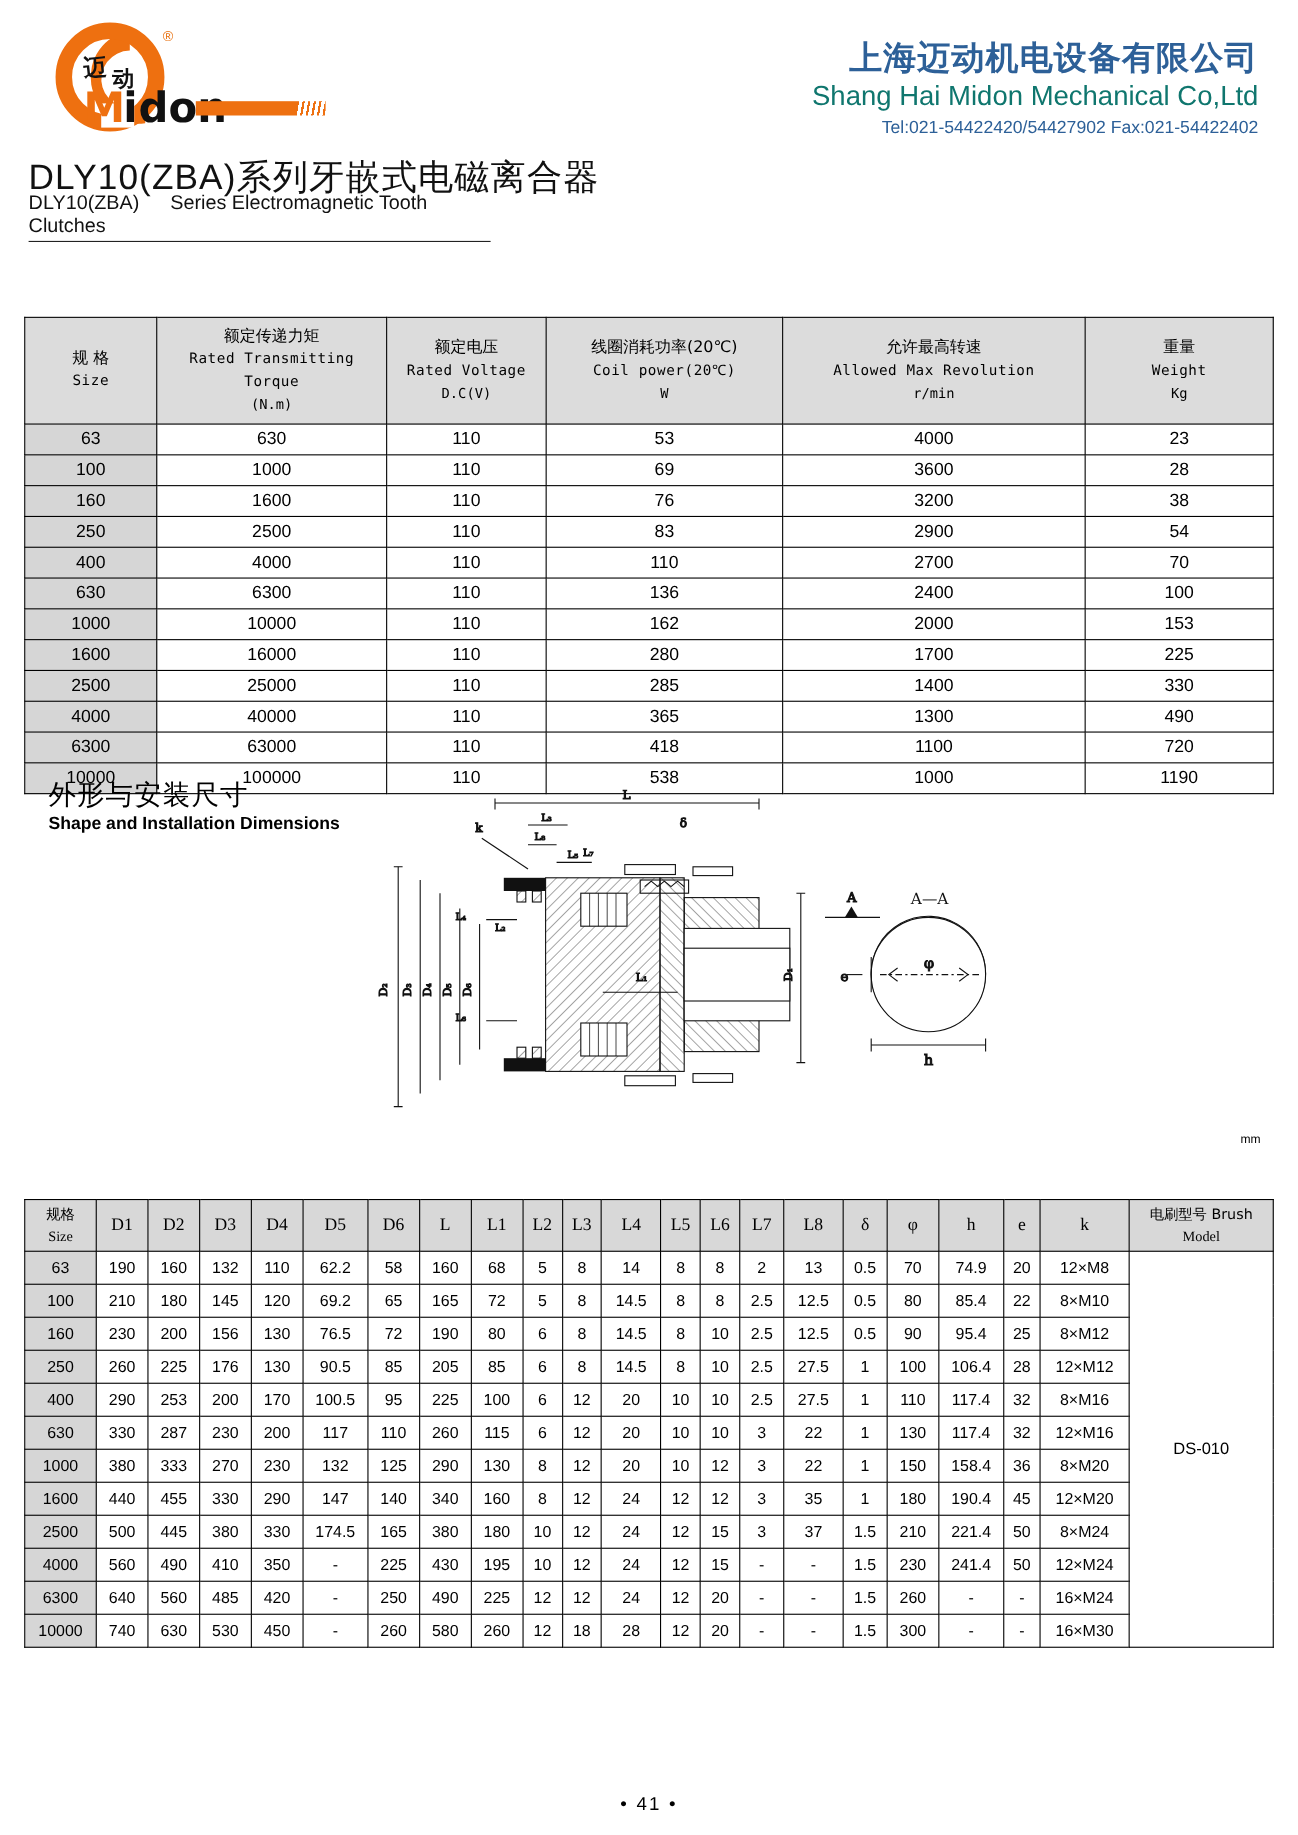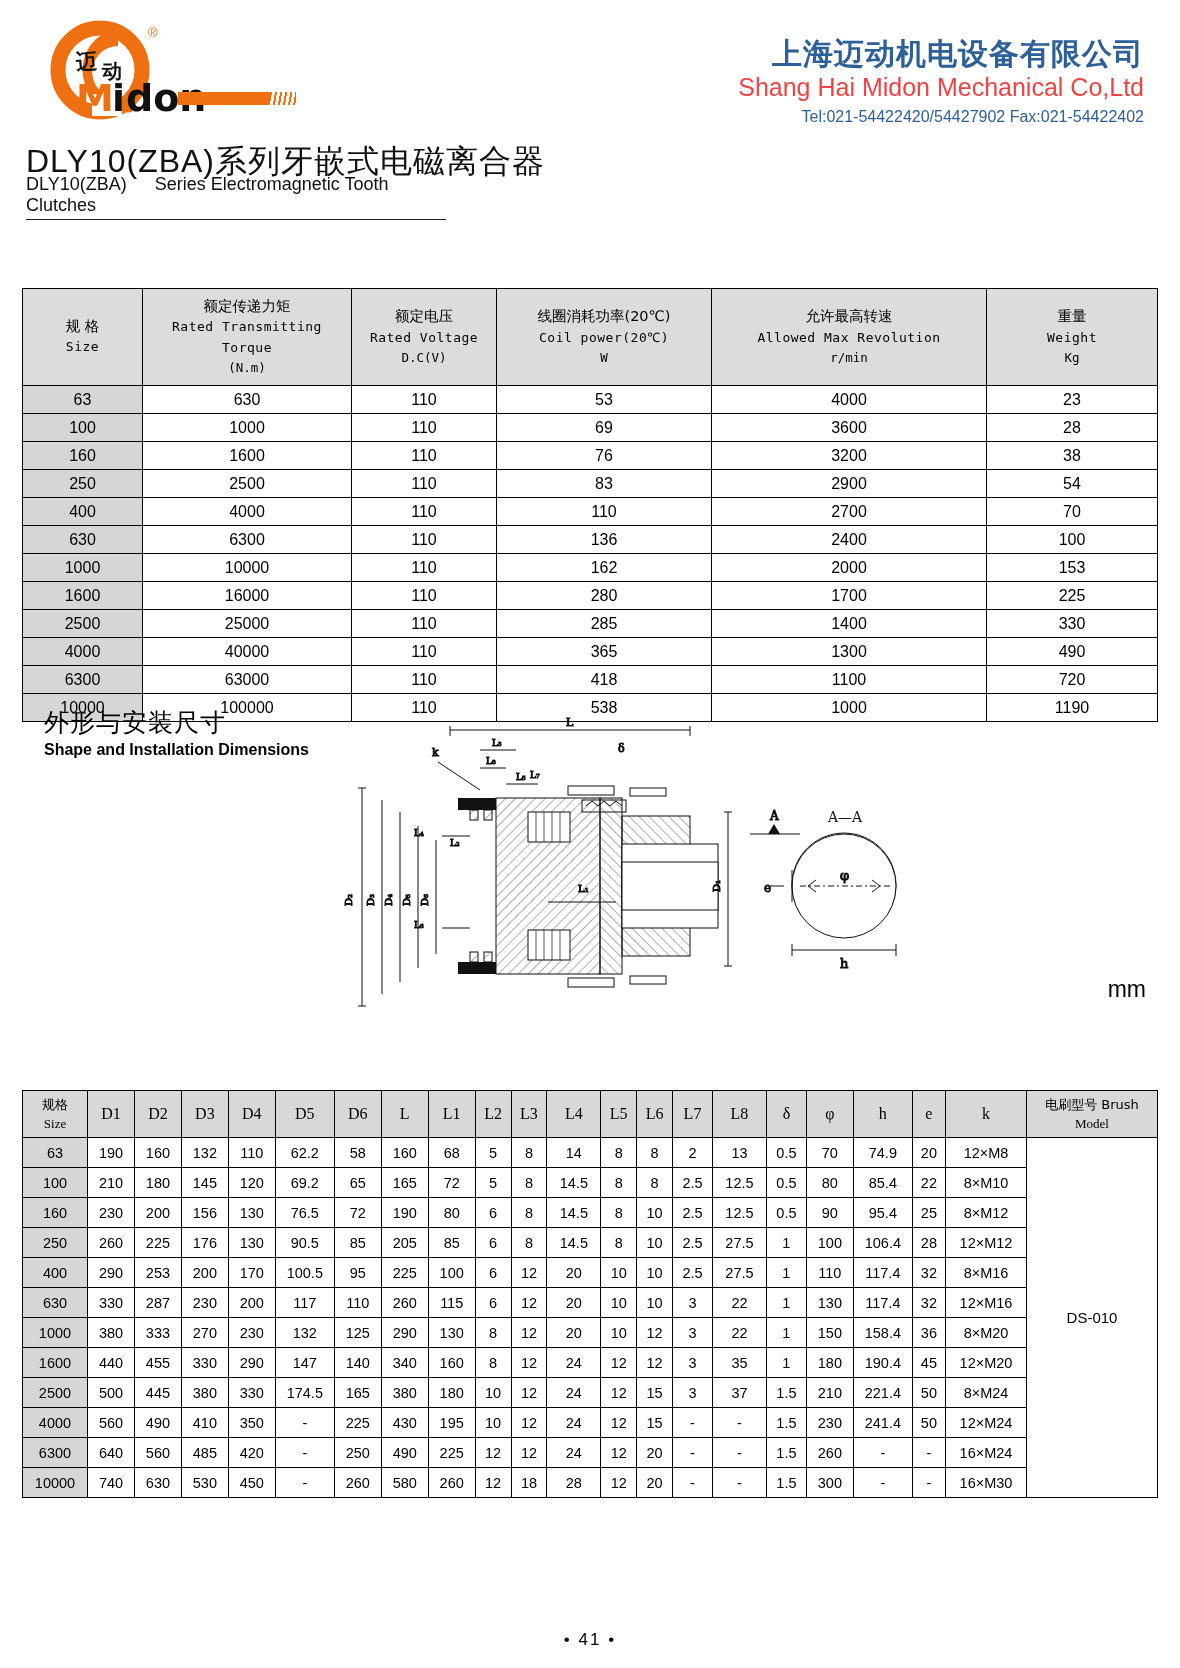--- a/index.html
+++ b/index.html
@@ -16,21 +16,21 @@
   
   .header{position:relative;height:140px;}
   .logo-wrap{position:absolute;left:40px;top:16px;width:300px;height:110px;}
   .logo-reg{position:absolute;left:108px;top:9px;font-size:13px;color:#e8700f;}
   .logo-bar{position:absolute;left:138px;top:76px;width:92px;height:13px;background:#ee7010;}
   .logo-bar2{position:absolute;left:230px;top:76px;width:26px;height:13px;
      background:repeating-linear-gradient(100deg,#ee7010 0 2px,#fff 2px 5px);}
 
   .company{position:absolute;right:36px;top:36px;text-align:right;}
   .company .cn{font-size:30px;color:#2d6098;letter-spacing:1px;font-weight:600;line-height:1.18;}
-  .company .en{font-size:25px;color:#ef4444;line-height:1.25;margin-top:1px;}
+  .company .en{font-size:25px;color:#0f766e;line-height:1.25;margin-top:1px;}
   .company .tel{font-size:16px;color:#2d6098;margin-top:4px;}
 
   
   .title-cn{position:absolute;left:26px;top:140px;font-size:32px;letter-spacing:1px;color:#111;}
   .title-en{position:absolute;left:26px;top:174px;font-size:18px;color:#111;
      border-bottom:1.6px solid #222;padding-bottom:3px;width:420px;}
   .title-en span.m{display:inline-block;width:28px;}
 
   .sec{position:absolute;}
   .sec .cn{font-size:25px;letter-spacing:1px;}
@@ -54,21 +54,21 @@
   
   .t2{position:absolute;left:22px;top:1090px;width:1136px;font-size:13px;}
   .t2 th,.t2 td{border:1.5px solid #000;text-align:center;}
   .t2 thead th{background:#d8d8d8;font-weight:normal;height:44px;
       font-family:"Liberation Serif",serif;font-size:16px;}
   .t2 thead th.size-h{font-family:"DejaVu Sans",sans-serif;font-size:13px;line-height:1.5;}
   .t2 thead th.brush-h{font-size:13px;line-height:1.5;font-family:"DejaVu Sans",sans-serif;margin-left:24px;}
   .t2 tbody td{height:27px;font-size:14.5px;}
   .t2 tbody td.size{background:#d6d6d6;text-align:center;}
   .t2 td.brush{font-size:15px;border-radius:32px;}
-  .mm{position:absolute;right:34px;top:976px;font-size:23px;}
+  .mm{position:absolute;right:34px;top:1030px;font-size:11px;}
 
   
   .drawing{position:absolute;left:330px;top:716px;width:620px;height:330px;}
   .drawing svg{display:block;}
   .aa{position:absolute;left:740px;top:800px;width:220px;height:180px;}
 
   .pagenum{position:absolute;left:0;right:0;bottom:18px;text-align:center;font-size:17px;letter-spacing:2px;}
 </style>
 </head>
 <body>

